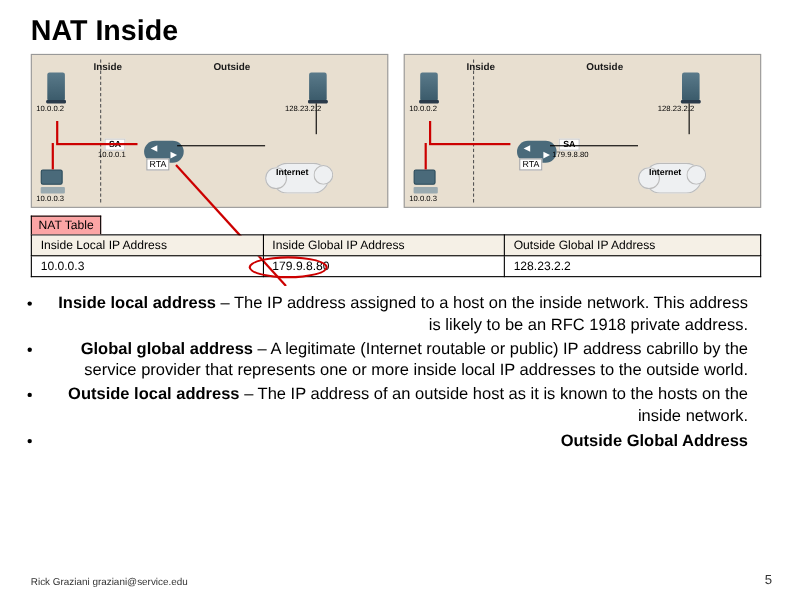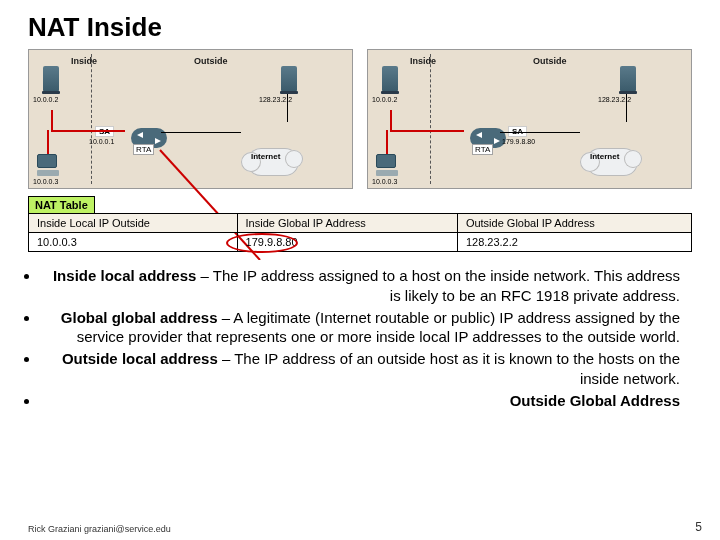--- a/index.html
+++ b/index.html
@@ -1,21 +1,21 @@
 <!DOCTYPE html>
 <html><head>
 <meta charset="utf-8">
 <style>
   * { box-sizing: border-box; margin: 0; padding: 0; }
   body { width: 720px; height: 540px; font-family: Arial, sans-serif; background: #fff; position: relative; overflow: hidden; }
   .title { font-size: 26px; font-weight: bold; color: #000; padding: 12px 28px 6px; }
   .diagrams { display: flex; gap: 14px; padding: 0 28px 6px; }
   .diagram { flex: 1; background: #e8dfd0; border: 1px solid #999; position: relative; height: 140px; padding: 6px; }
   .zone-label { position: absolute; font-size: 9px; font-weight: bold; color: #1a1a1a; }
-  .inside-lbl { top: 6px; left: 42px; }
+  .inside-lbl { top: 6px; left: 56px; }
   .outside-lbl { top: 6px; left: 165px; }
   .divider { position: absolute; left: 62px; top: 4px; bottom: 4px; border-left: 1px dashed #555; }
   .device { position: absolute; }
   .server { width: 16px; height: 26px; background: linear-gradient(#5a7a8a, #3a5a6a); border-radius: 2px; }
   .server::after { content:""; position:absolute; bottom:-2px; left:-1px; right:-1px; height:3px; background:#2a3a4a; border-radius:1px; }
   .pc-mon { width: 20px; height: 14px; background: #4a6a7a; border: 1px solid #2a4a5a; border-radius: 2px; }
   .pc-base { width: 22px; height: 6px; background: #9aaab0; margin-top: 2px; border-radius: 1px; }
   .router { width: 36px; height: 20px; background: #4a6a7a; border-radius: 10px; position: relative; }
   .router::before, .router::after { content:""; position:absolute; width:0; height:0; border-top:3px solid transparent; border-bottom:3px solid transparent; }
   .router::before { border-right:6px solid #fff; left:6px; top:4px; }
@@ -26,21 +26,21 @@
   .cloud::after { width:18px; height:18px; right:-4px; top:2px; }
   .tiny { font-size: 7px; color: #000; position: absolute; white-space: nowrap; }
   .rta-lbl { background:#fff; border:1px solid #a3a3a3; padding:0 2px; font-size:8px; }
   .sa-lbl { background:#fff; border:1px solid #ccc; padding:0 3px; font-size:8px; font-weight:bold; }
   .inet-lbl { font-size:8px; font-weight:bold; }
   .wire-red { position:absolute; background:#c00; height:2px; }
   .wire-blk { position:absolute; background:#000; height:1px; }
   svg.marker { position:absolute; left:0; top:0; pointer-events:none; }
 
   .nat-table-wrap { padding: 0 28px 6px; }
-  .nat-title { background:#bef264; border:1px solid #000; border-bottom:none; padding:2px 6px; font-size:11px; font-weight:bold; display:inline-block; }
+  .nat-title { background:#fca5a5; border:1px solid #000; border-bottom:none; padding:2px 6px; font-size:11px; font-weight:normal; display:inline-block; }
   table.nat { width:100%; border-collapse:collapse; font-size:11px; }
   table.nat th, table.nat td { border:1px solid #000; padding:3px 8px; text-align:left; font-weight:normal; }
   table.nat th { background:#f5f0e6; }
   .circle-highlight { position:absolute; border:2px solid #c00; border-radius:50%; width:72px; height:20px; pointer-events:none; }
 
   .bullets { padding: 8px 40px 0; font-size: 15px; line-height: 1.32; }
   .bullets li { margin-bottom: 2px; text-align: right; }
   .footer { position:absolute; bottom:6px; left:28px; font-size:9px; color:#333; }
   .pagenum { position:absolute; bottom:6px; right:18px; font-size:12px; color:#333; }
 </style>
@@ -106,35 +106,35 @@
 
 <svg class="marker" width="720" height="260">
   <line x1="160" y1="150" x2="260" y2="260" stroke="#c00" stroke-width="2"></line>
 </svg>
 
 <div class="nat-table-wrap" style="position:relative;">
   <div class="nat-title">NAT Table</div>
   <table class="nat">
     <tbody>
         <tr>
-      <th>Inside Local IP Outside</th>
+      <th>Inside Local IP Address</th>
       <th>Inside Global IP Address</th>
       <th>Outside Global IP Address</th>
     </tr>
     <tr>
       <td>10.0.0.3</td>
       <td>179.9.8.80</td>
       <td>128.23.2.2</td>
     </tr>
   </tbody>
     </table>
   <div class="circle-highlight" style="left:226px; top:38px;"></div>
 </div>
 
 <ul class="bullets">
   <li><b>Inside local address</b><span> – The IP address assigned to a host on the inside network. This address is likely to be an RFC 1918 private address.</span></li>
-  <li><b>Global global address</b><span> – A legitimate (Internet routable or public) IP address assigned by the service provider that represents one or more inside local IP addresses to the outside world.</span></li>
+  <li><b>Global global address</b><span> – A legitimate (Internet routable or public) IP address cabrillo by the service provider that represents one or more inside local IP addresses to the outside world.</span></li>
   <li><b>Outside local address</b><span> – The IP address of an outside host as it is known to the hosts on the inside network.</span></li>
   <li><b>Outside Global Address</b><span></span></li>
 </ul>
 
 <div class="footer">Rick Graziani  graziani@service.edu</div>
 <div class="pagenum">5</div>
 
 </body></html>

